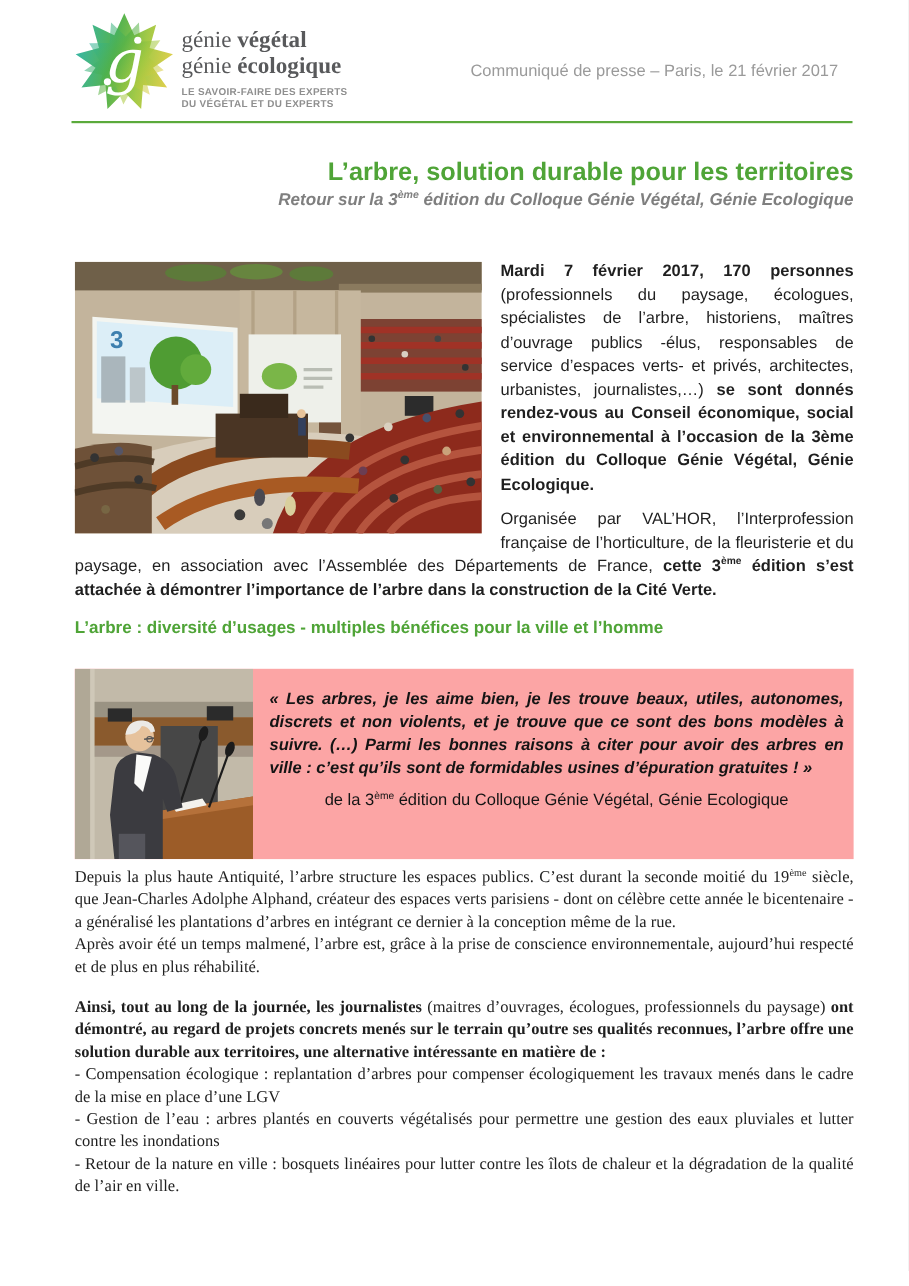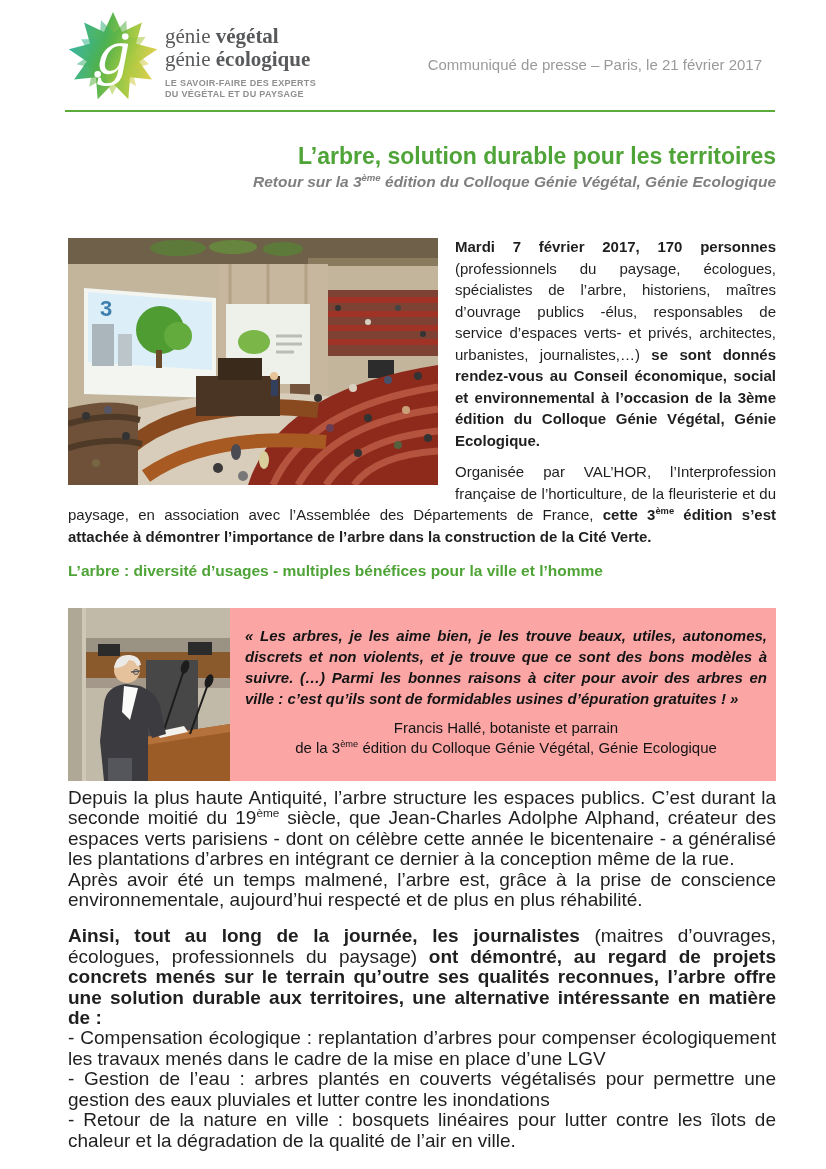--- a/index.html
+++ b/index.html
@@ -41,21 +41,21 @@
   
   .quote-block { position:absolute; top:608px; left:68px; width:708px; height:173px;
     background:#fca5a5; display:flex; }
   .speaker-photo { width:162px; height:173px; flex:none; display:block; }
   .quote-content { flex:1; padding:17px 9px 0 15px; color:#141414; }
   .quote-text { font-size:15px; font-weight:bold; font-style:italic; line-height:21px; text-align:justify; }
   .quote-author { margin-top:9px; text-align:center; font-size:15px; line-height:20px; }
 
   
   .body-text { position:absolute; top:788px; left:68px; width:708px;
-    font-size:19px; line-height:20.4px; text-align:justify; }
+    font-size:15px; line-height:20.4px; text-align:justify;font-family:Liberation Serif, serif; }
   .body-text p { margin:0; }
   .body-text .pgap { margin-top:16px; }
 </style>
 </head>
 <body>
 
 <div class="page">
 
   <div class="header-logo">
     <svg class="leaf-svg" viewBox="0 0 92 92">
@@ -71,21 +71,21 @@
       <path fill="url(#leafGrad)" opacity="0.55" transform="rotate(20 46 46)" d="M46,8 L52.9,23.6 L69.3,16.3 L64.5,34 L81.3,40.4 L67.6,51.5 L77.1,65 L60.7,62.9 L58,81.3 L46,68 L34,81.3 L31.3,62.9 L14.9,65 L24.4,51.5 L10.7,40.4 L27.5,34 L22.7,16.3 L39.1,23.6 Z"></path>
       <text x="46" y="63" text-anchor="middle" font-family="DejaVu Serif, serif" font-style="italic" font-size="54" fill="#ffffff">g</text>
       <circle cx="58" cy="26" r="3.2" fill="#ffffff"></circle>
       <circle cx="31" cy="63" r="3.2" fill="#ffffff"></circle>
     </svg>
     <div class="logo-text">
       <div class="logo-word"><span>génie </span><span class="b">végétal</span></div>
       <div class="logo-word"><span>génie </span><span class="b">écologique</span></div>
       <div class="logo-tagline">
         <div>LE SAVOIR-FAIRE DES EXPERTS</div>
-        <div>DU VÉGÉTAL ET DU PAYSAGE</div>
+        <div>DU VÉGÉTAL ET DU EXPERTS</div>
       </div>
     </div>
   </div>
 
   <div class="press-line">Communiqué de presse – Paris, le 21 février 2017</div>
   <div class="rule"></div>
 
   <div class="headline">
     <div class="headline-title">L’arbre, solution durable pour les territoires</div>
     <div class="headline-sub"><span>Retour sur la 3</span><sup class="sp">ème</sup><span> édition du Colloque Génie Végétal, Génie Ecologique</span></div>
@@ -190,21 +190,20 @@
       <polygon points="56,78 70,80 62,112 54,104" fill="#fbfbf9"></polygon>
       <rect x="40" y="150" width="24" height="23" fill="#55555c"></rect>
       <circle cx="59" cy="62" r="13" fill="#e6c29c"></circle>
       <path d="M46,60 q2,-14 16,-13 q10,1 11,10 l-4,1 q-2,-6 -8,-6 q-4,8 -15,8 Z" fill="#eceae6"></path>
       <path d="M63,64 l9,-1" stroke="#555" stroke-width="1.5" fill="none"></path>
       <circle cx="68" cy="64" r="2.5" fill="none" stroke="#555" stroke-width="1"></circle>
     </svg>
     <div class="quote-content">
       <div class="quote-text">« Les arbres, je les aime bien, je les trouve beaux, utiles, autonomes, discrets et non violents, et je trouve que ce sont des bons modèles à suivre. (…) Parmi les bonnes raisons à citer pour avoir des arbres en ville : c’est qu’ils sont de formidables usines d’épuration gratuites ! »</div>
       <div class="quote-author">
-        <div>Francis Hallé, botaniste et parrain</div>
         <div><span>de la 3</span><sup class="sp">ème</sup><span> édition du Colloque Génie Végétal, Génie Ecologique</span></div>
       </div>
     </div>
   </div>
 
   <div class="body-text">
     <p><span>Depuis la plus haute Antiquité, l’arbre structure les espaces publics. C’est durant la seconde moitié du 19</span><sup class="sp">ème</sup><span> siècle, que Jean-Charles Adolphe Alphand, créateur des espaces verts parisiens - dont on célèbre cette année le bicentenaire - a généralisé les plantations d’arbres en intégrant ce dernier à la conception même de la rue.</span></p>
     <p>Après avoir été un temps malmené, l’arbre est, grâce à la prise de conscience environnementale, aujourd’hui respecté et de plus en plus réhabilité.</p>
     <p class="pgap"><span class="bld">Ainsi, tout au long de la journée, les journalistes</span><span> (maitres d’ouvrages, écologues, professionnels du paysage) </span><span class="bld">ont démontré, au regard de projets concrets menés sur le terrain qu’outre ses qualités reconnues, l’arbre offre une solution durable aux territoires, une alternative intéressante en matière de :</span></p>
     <p>- Compensation écologique : replantation d’arbres pour compenser écologiquement les travaux menés dans le cadre de la mise en place d’une LGV</p>

